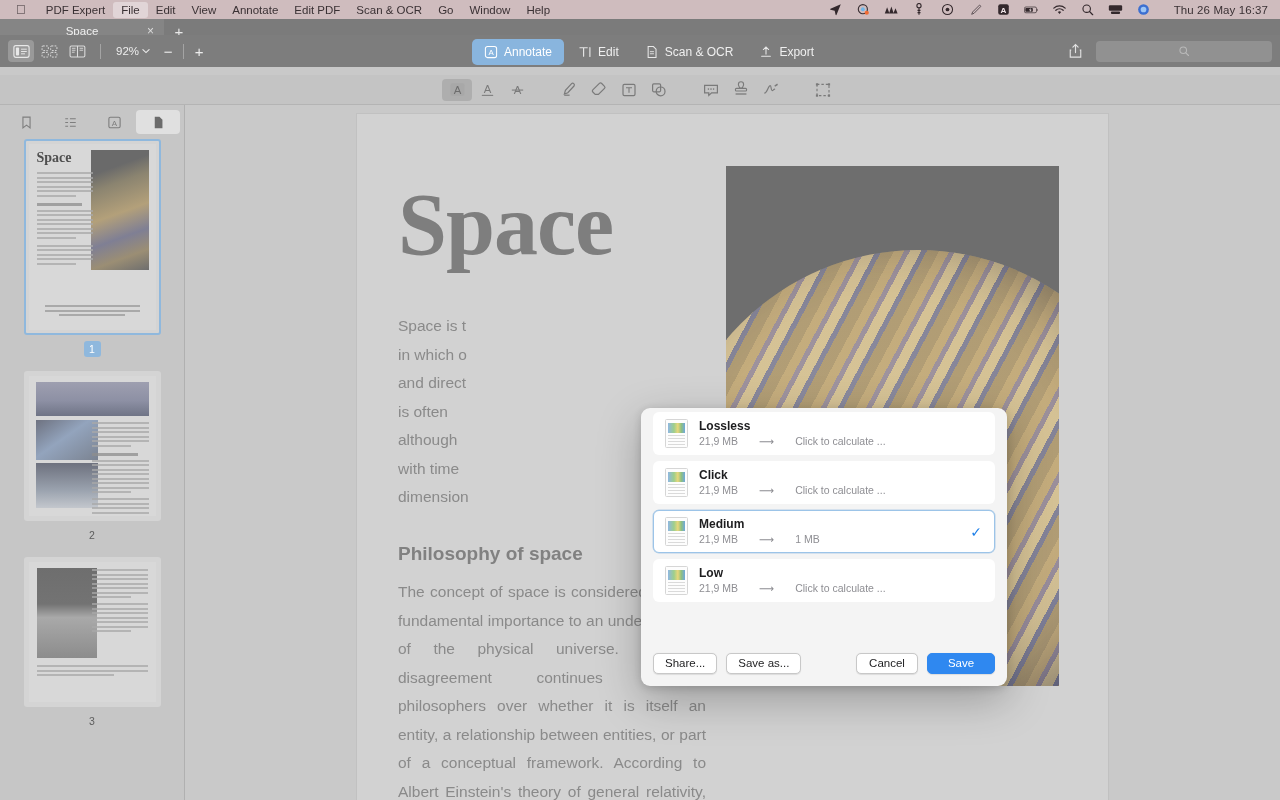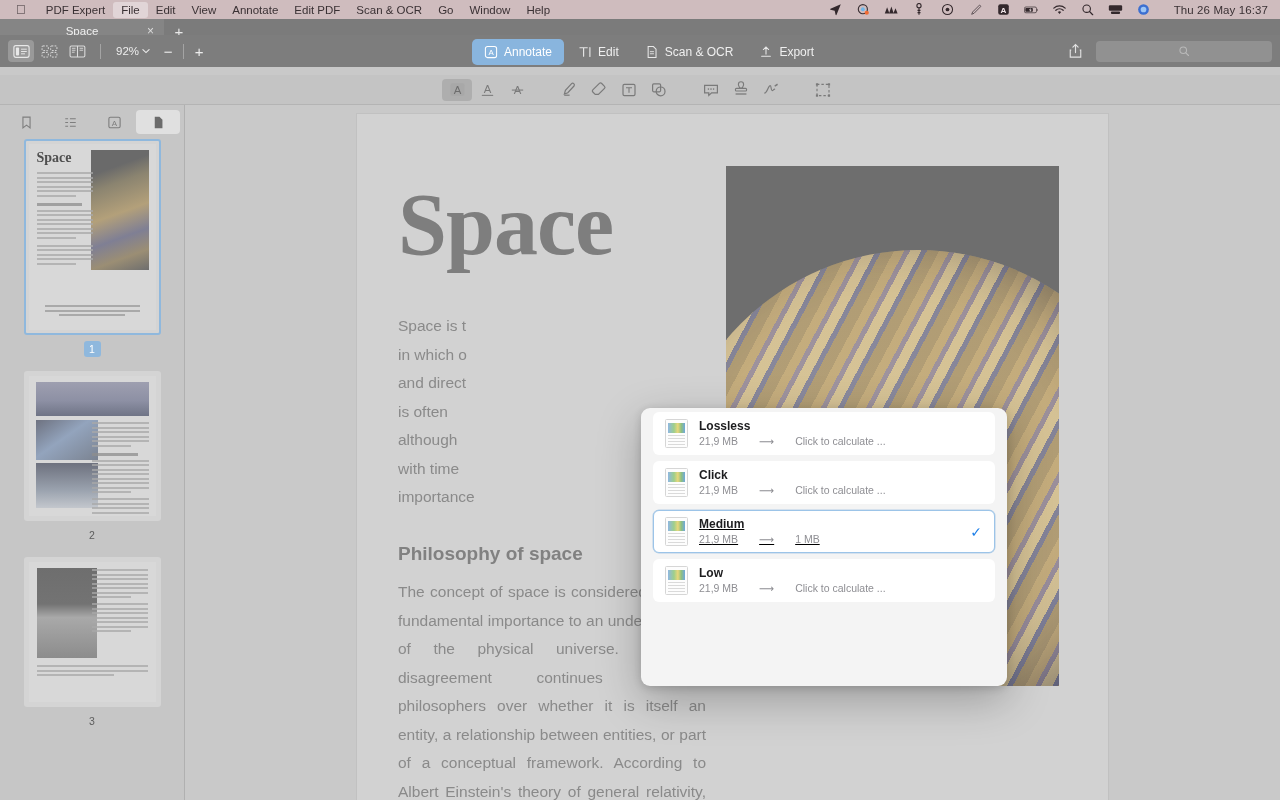--- a/index.html
+++ b/index.html
@@ -207,21 +207,21 @@
     height: 32px; display: flex; align-items: center; padding-left: 14px;
     font-size: 12.5px; font-weight: bold; color: #1d1d1f;
     background: #f4f4f4;
   }
   .modal-body { padding: 4px 12px 0 12px; }
   .q-row {
     display: flex; align-items: center; height: 43px;
     background: #ffffff; border: 1px solid transparent; border-radius: 6px;
     margin-bottom: 6px; padding: 0 11px; position: relative;
   }
-  .q-row.sel { border-color: #9cc4e8; box-shadow: 0 0 0 0.5px rgba(120,170,215,0.5); text-decoration: underline; }
+  .q-row.sel { border-color: #9cc4e8; box-shadow: 0 0 0 0.5px rgba(120,170,215,0.5); }
   .q-thumb {
     width: 23px; height: 29px; background: #fdfdfd; border: 1px solid #d6d6d6;
     border-radius: 1.5px; margin-right: 11px; position: relative; overflow: hidden; flex: none;
   }
   .q-thumb .pic {
     position: absolute; left: 2px; top: 2.5px; right: 2px; height: 10px;
     background: linear-gradient(90deg,#8fb7e2 0%, #9dcf8c 35%, #e8d77c 58%, #8fc07f 78%, #6fa8dd 100%);
   }
   .q-thumb .ln { position: absolute; left: 2px; right: 2px; height: 1px; background: #dadada; }
   .q-text { display: flex; flex-direction: column; justify-content: center; }
@@ -663,21 +663,21 @@
         <div class="planet"></div>
       </div>
       <div class="doc-col">
         <div class="doc-p">
           <span>Space is t</span><br>
           <span>in which o</span><br>
           <span>and direct</span><br>
           <span>is often</span><br>
           <span>although</span><br>
           <span>with time</span><br>
-          <span>importance</span>
+          <span>dimension</span>
         </div>
         <div class="doc-h2">Philosophy of space</div>
         <div class="doc-p">The concept of space is considered to be of fundamental importance to an understanding of the physical universe. However, disagreement continues between philosophers over whether it is itself an entity, a relationship between entities, or part of a conceptual framework. According to Albert Einstein's theory of general relativity, space around gravitational fields deviates from Euclidean space.</div>
 
       </div>
     </div>
 
     <div class="modal">
       <div class="modal-body">
 
@@ -748,16 +748,23 @@
             <div class="q-name">Low</div>
             <div class="q-sub">
               <span>21,9 MB</span>
               <span>⟶</span>
               <span>Click to calculate ...</span>
             </div>
           </div>
         </div>
       </div>
 
+      <div class="modal-foot">
+        <div class="btn">Share...</div>
+        <div class="btn">Save as...</div>
+        <div class="foot-spacer"></div>
+        <div class="btn">Cancel</div>
+        <div class="btn primary">Save</div>
+      </div>
     </div>
   </div>
 
 </div>
 
 </body></html>

